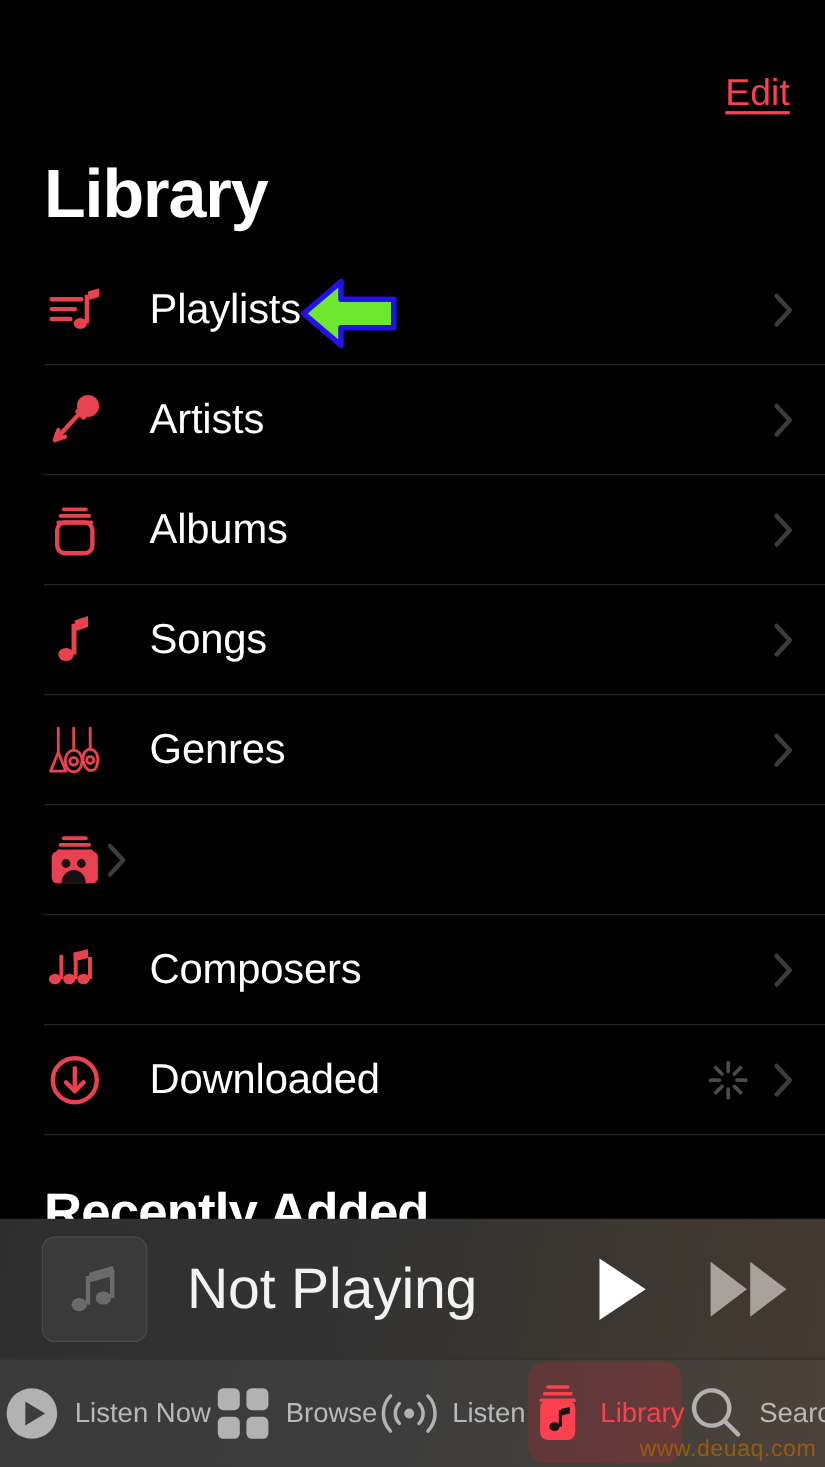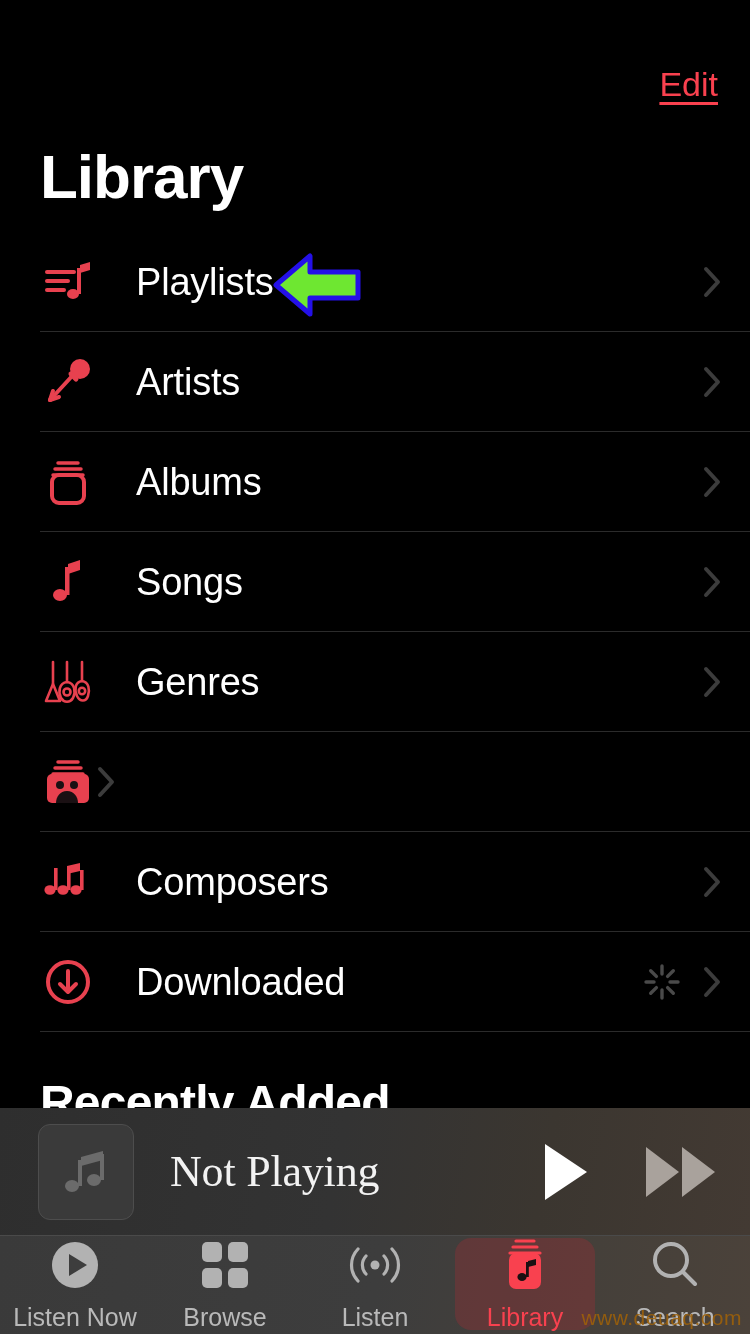--- a/index.html
+++ b/index.html
@@ -89,41 +89,40 @@
   }
   .artwork {
     width:96px; height:96px; border-radius:12px;
     background:#3a3a3a;
     border:1px solid #4d4d4d;
     display:flex; align-items:center; justify-content:center;
     flex:0 0 96px;
   }
   .np-title {
     margin-left:36px;
-    font-size:44px; line-height:46px;
+    font-size:52px; line-height:46px;
     color:#f2f2f2; flex:1;
     letter-spacing:-0.2px;
-    font-family:Liberation Serif, serif;
   }
   .pl-btn {
     background:none; border:none; cursor:pointer;
     display:flex; align-items:center; justify-content:center;
     padding:0;
   }
   .btn-play  { width:66px; height:66px; margin-right:44px; }
   .btn-next  { width:78px; height:66px; }
 
   
   .tab-bar {
     position:absolute; left:0; right:0; top:1236px; bottom:0;
     background:linear-gradient(100deg,#3a3a3a 0%,#3d3d3d 50%,#45403a 78%,#4b423a 100%);
     display:flex; align-items:stretch;
   }
   .tab {
-    flex:1; display:flex; flex-direction:column;
+    flex:1; display:flex; flex-direction:row;
     align-items:center; justify-content:center;
     gap:10px; cursor:pointer; position:relative;
   }
   .tab .hl {
     position:absolute; left:50%; transform:translateX(-50%);
     top:2px; width:140px; height:92px;
     border-radius:16px; background:rgba(190,40,50,0.26);
   }
   .tab-icon { width:58px; height:54px; position:relative; z-index:2;
               display:flex; align-items:center; justify-content:center; }

